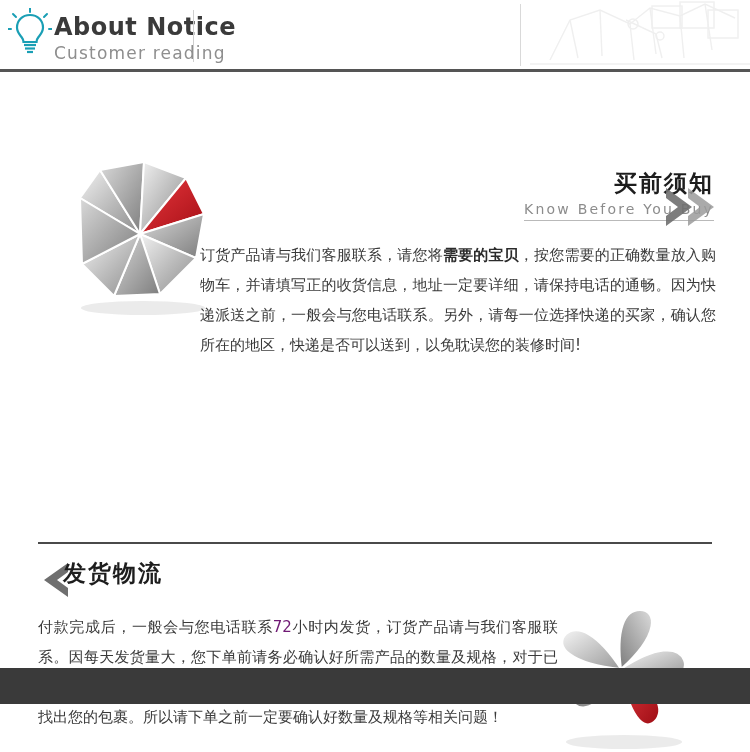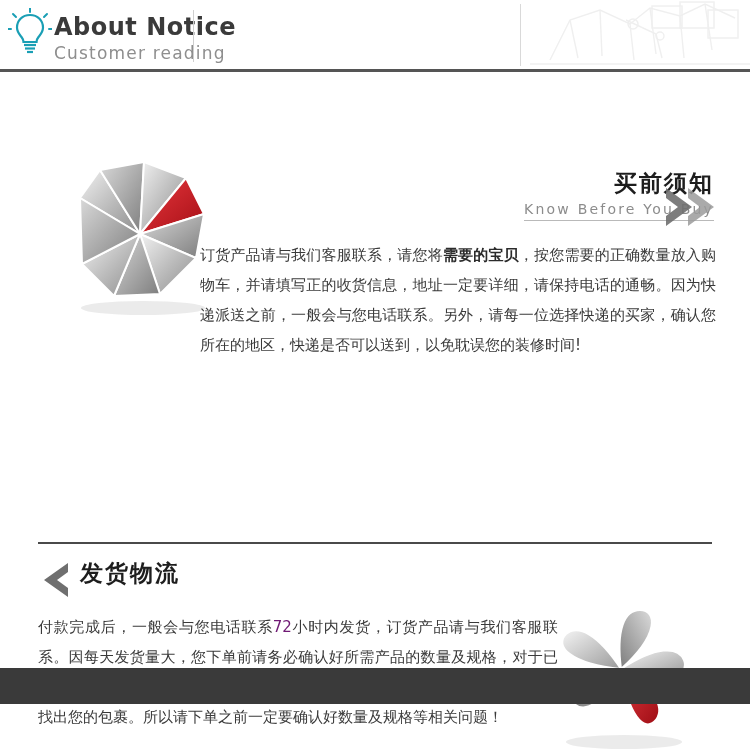--- a/index.html
+++ b/index.html
@@ -79,21 +79,21 @@
   
   #sec1{height:200px;}
   .s1-fan{position:absolute;left:48px;top:84px;width:190px;height:170px;}
   .s1-title{position:absolute;right:36px;top:96px;text-align:right;}
   .s1-chev{position:absolute;right:32px;top:112px;}
   .s1-text{position:absolute;left:200px;top:168px;width:516px;}
 
   
   .s2-rule{position:absolute;left:38px;top:270px;width:674px;height:0;border-top:2px solid #4a4a4a;}
   .s2-chev{position:absolute;left:38px;top:288px;}
-  .s2-title{position:absolute;left:80px;top:286px;}
+  .s2-title{position:absolute;left:63px;top:286px;}
   .s2-text{position:absolute;left:38px;top:340px;width:520px;}
   .s2-flower{position:absolute;right:34px;top:322px;width:190px;height:170px;}
 
   
   .footer{
     position:absolute;left:0;bottom:0;width:750px;height:36px;
     background:#3a3a3a;
   }
   .footer-inner{
     width:100%;height:100%;

